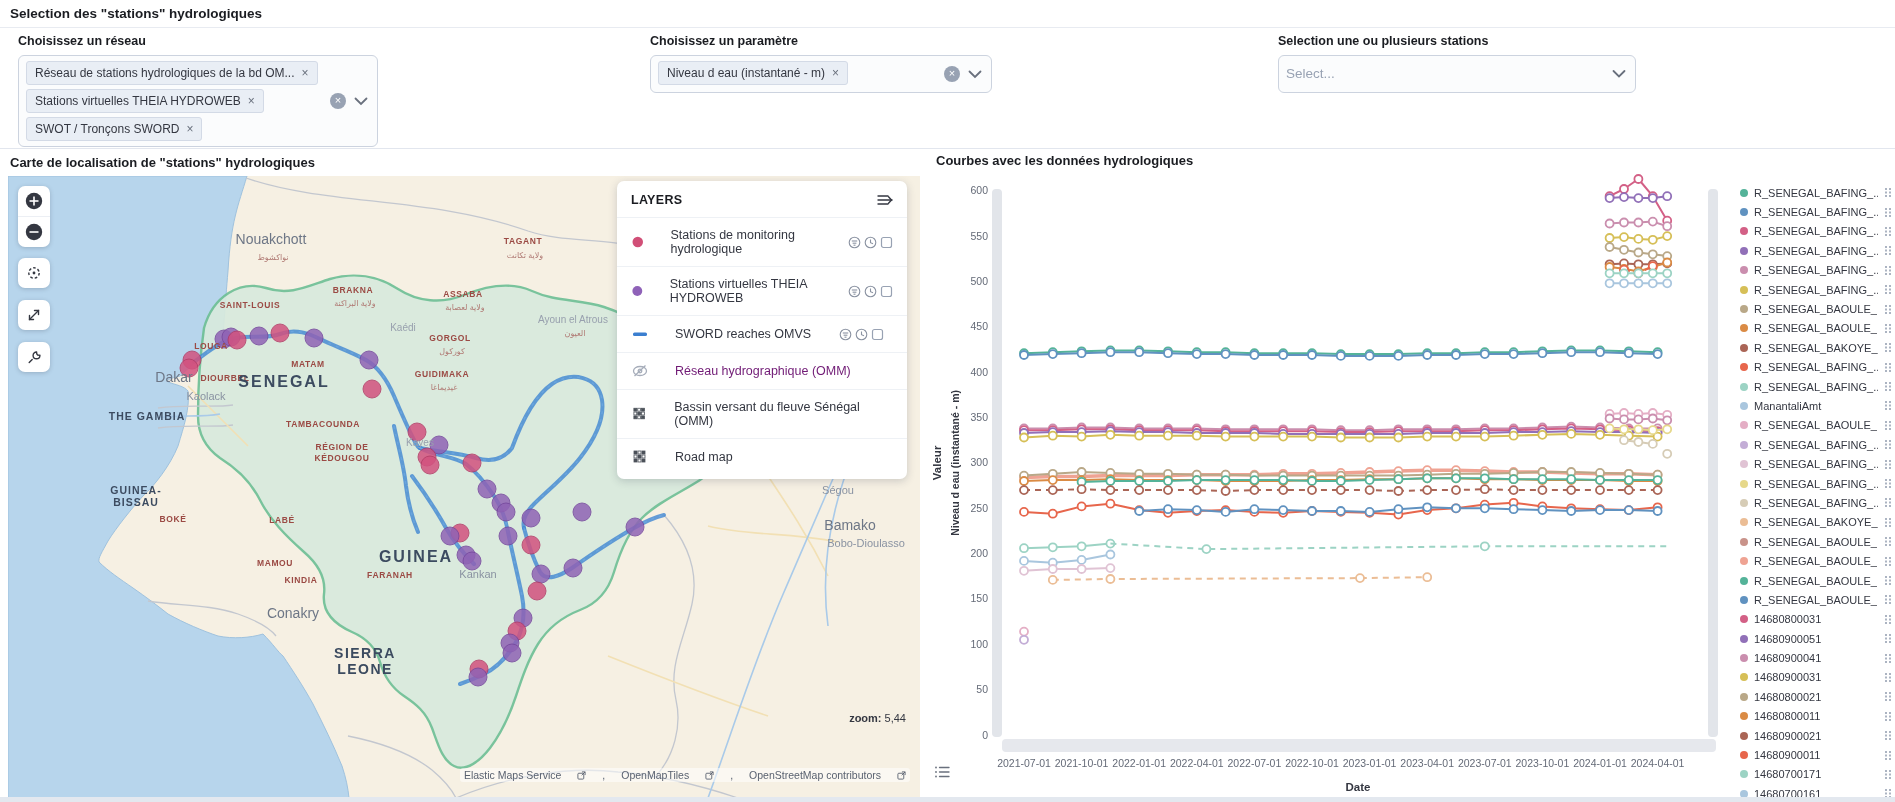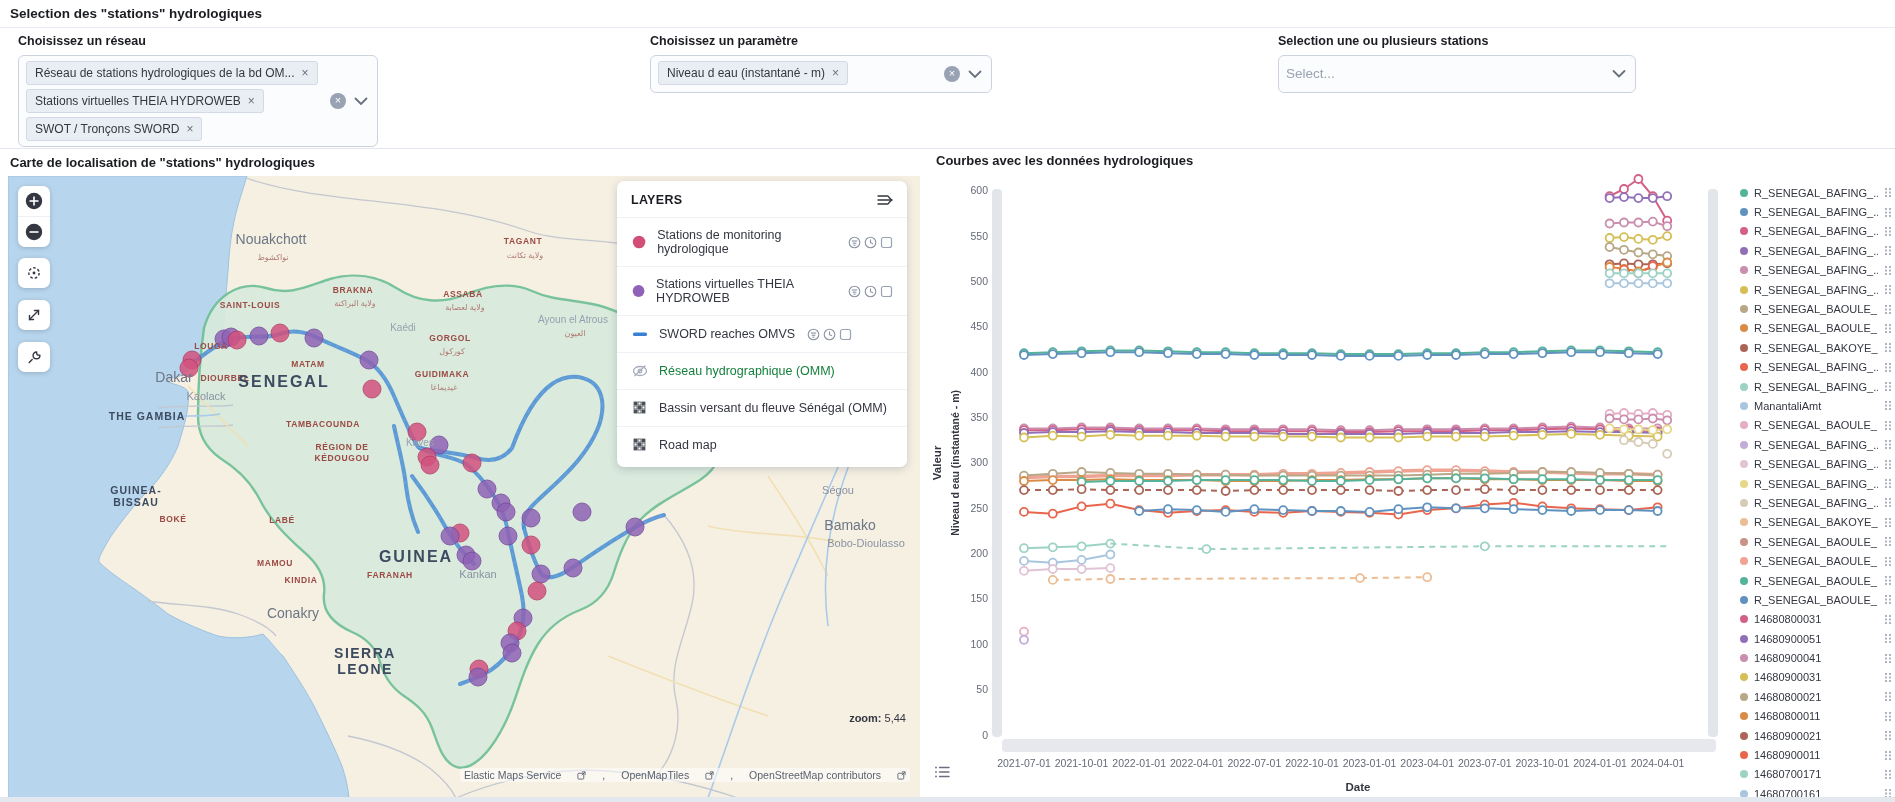--- a/index.html
+++ b/index.html
@@ -22,22 +22,22 @@
   #panel-map{position:absolute;left:8px;top:149px;width:912px;height:649px;}
   #map-canvas{position:absolute;left:0;top:27px;width:912px;height:622px;overflow:hidden;background:#f6f0e3;}
   #panel-chart{position:absolute;left:928px;top:149px;width:967px;height:649px;}
   .mapctl{position:absolute;left:10px;z-index:5;background:#fff;border-radius:7px;box-shadow:0 1px 4px rgba(50,60,80,.25);}
   .mapctl .btn{width:32px;height:30px;display:flex;align-items:center;justify-content:center;cursor:pointer;}
   .mapctl .btn + .btn{border-top:1px solid #eceff4;}
   #layers-panel{position:absolute;left:609px;top:5px;width:290px;background:#fff;border-radius:7px;z-index:6;
                 box-shadow:0 2px 8px rgba(50,60,80,.22);padding:0 0 4px 0;}
   #layers-head{display:flex;align-items:center;justify-content:space-between;padding:12px 14px 10px 14px;}
   #layers-title{font-size:12.5px;font-weight:bold;color:#1a1c21;letter-spacing:.3px;}
-  .layer-row{display:flex;align-items:center;gap:10px;padding:10px 14px;border-top:1px solid #eef1f5;font-size:12.5px;color:#343741;cursor:pointer;}
-  .layer-row.disabled{color:#15803d;}
+  .layer-row{display:flex;align-items:center;gap:26px;padding:10px 14px;border-top:1px solid #eef1f5;font-size:12.5px;color:#343741;cursor:pointer;}
+  .layer-row.disabled{color:#701a75;}
   .lyr-ctls{display:flex;align-items:center;gap:3px;margin-left:2px;}
   #map-zoom{position:absolute;right:14px;top:536px;font-size:11px;color:#343741;z-index:4;text-align:right;}
   #map-zoom b{font-weight:bold;}
   #map-attrib{position:absolute;right:10px;top:592px;font-size:10.5px;color:#5a6270;z-index:4;display:flex;gap:16px;align-items:center;
               background:rgba(255,255,255,.55);padding:1px 4px;border-radius:3px;}
   #map-attrib .lnk{cursor:pointer;}
   #legend{position:absolute;left:812px;top:34px;width:152px;height:614px;overflow:hidden;}
   .lg-item{display:flex;align-items:center;gap:6px;height:19.4px;cursor:pointer;}
   .lg-dot{width:8px;height:8px;border-radius:50%;flex:0 0 8px;}
   .lg-label{font-size:11px;color:#343741;white-space:nowrap;overflow:hidden;flex:1;}

